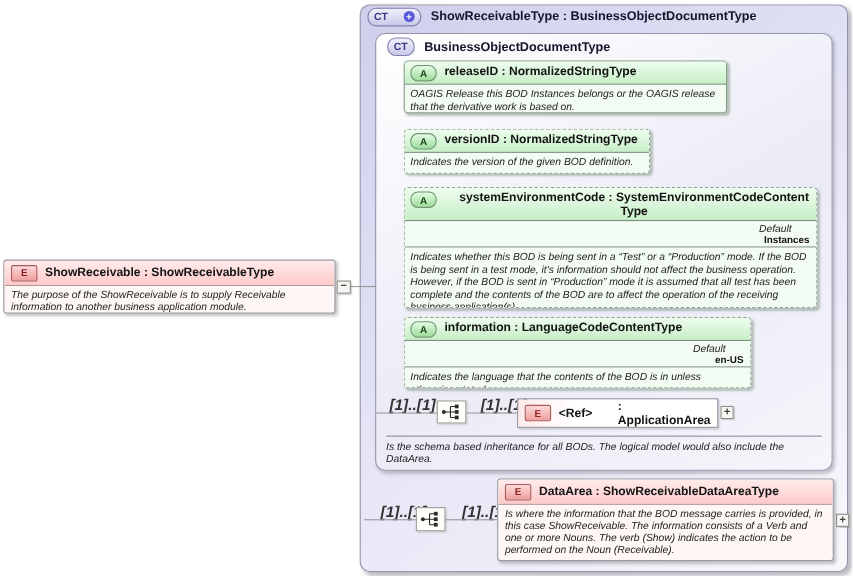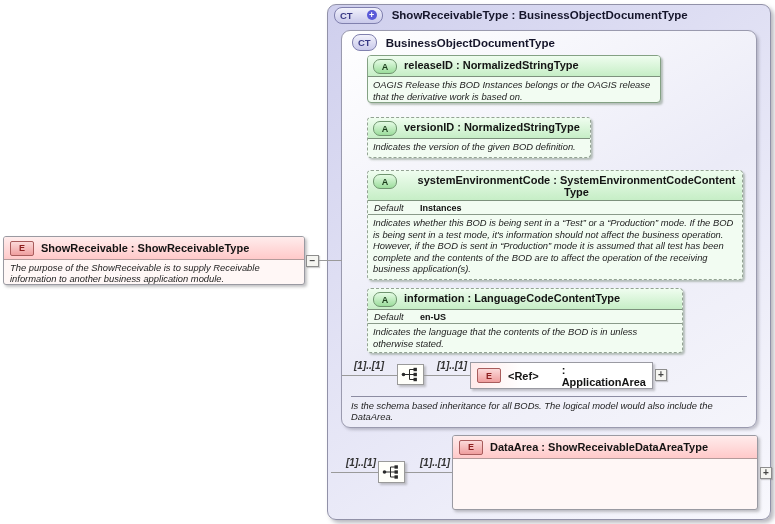--- a/index.html
+++ b/index.html
@@ -47,34 +47,34 @@
            box-shadow:2px 2px 2px rgba(110,130,110,.45);overflow:hidden;}
   .attr-box.dashed{border-style:dashed;border-color:#93a393;}
   .attr-header{display:flex;gap:7px;padding:3px 5px 2px 5px;align-items:flex-start;
            background:linear-gradient(to bottom,#effdef,#c6eec6);
            border-bottom:1px solid #7d917d;font-weight:bold;font-size:11px;
            line-height:12px;color:#141414;}
   .attr-header .badge-a{margin-top:0;}
   .attr-title{flex:1;}
   .attr-header.center .attr-title{text-align:center;word-break:break-all;margin-left:12px;}
   .attr-default{display:flex;align-items:flex-end;padding:1px 6px;
-           border-bottom:1px solid #8a9a8a;}
+           border-bottom:1px solid #8a9a8a;flex-direction:column;}
   .attr-default .dlabel{font-style:italic;font-size:9.4px;width:46px;color:#232323;}
   .attr-default .dvalue{font-weight:bold;font-size:9px;color:#101010;}
   .attr-desc{padding:2px 5px;font-style:italic;font-size:9.4px;line-height:11.5px;color:#232323;}
 
   
   .hline{height:1px;background:#9a9a9a;}
   .handle{display:flex;align-items:center;justify-content:center;
            border:1px solid #8d8d8d;background:#f5f5f1;color:#444444;
            font-size:10px;line-height:1;font-weight:bold;
            box-shadow:1px 1px 1px rgba(120,120,120,.35);}
   .seq-icon{border:1px solid #9a9a9a;background:#fffffa;display:flex;align-items:center;
            justify-content:center;box-shadow:1.5px 1.5px 2px rgba(120,120,120,.4);}
-  .mult{font-size:10px;font-style:italic;font-weight:bold;color:#333333;white-space:nowrap;}
+  .mult{font-size:14px;font-style:italic;font-weight:bold;color:#333333;white-space:nowrap;}
 
   
   .ref-box{border:1px solid #9a9aa2;background:linear-gradient(to right,#ffeaea,#ffffff 28%);
            box-shadow:1.5px 1.5px 2px rgba(120,120,125,.4);
            display:flex;align-items:center;gap:7px;padding:0 6px;
            font-weight:bold;font-size:11px;color:#141414;}
   .ref-name{width:52px;}
 
   .annotation-divider{height:1px;background:#8c8ca2;}
   .annotation-text{font-style:italic;font-size:9.4px;line-height:11px;color:#232323;}
@@ -194,16 +194,17 @@
       <rect x="13.5" y="11.3" width="3.4" height="3.4" fill="#2a2a2a"></rect>
     </svg>
   </div>
   <span class="abs mult" style="left:420px;top:457px;">[1]..[1]</span>
   <div class="abs hline" style="left:405px;top:472px;width:47px;"></div>
   <div class="abs elem-box" style="left:452px;top:435px;width:306px;height:75px;">
     <div class="elem-header">
       <span class="badge-e">E</span>
       <span>DataArea : ShowReceivableDataAreaType</span>
     </div>
+    <div class="elem-body">Is where the information that the BOD message carries is provided, in this case ShowReceivable. The information consists of a Verb and one or more Nouns. The verb (Show) indicates the action to be performed on the Noun (Receivable).</div>
   </div>
   <div class="abs handle" style="left:760px;top:467px;width:12px;height:12px;">+</div>
 
 </div>
 
 </body></html>

